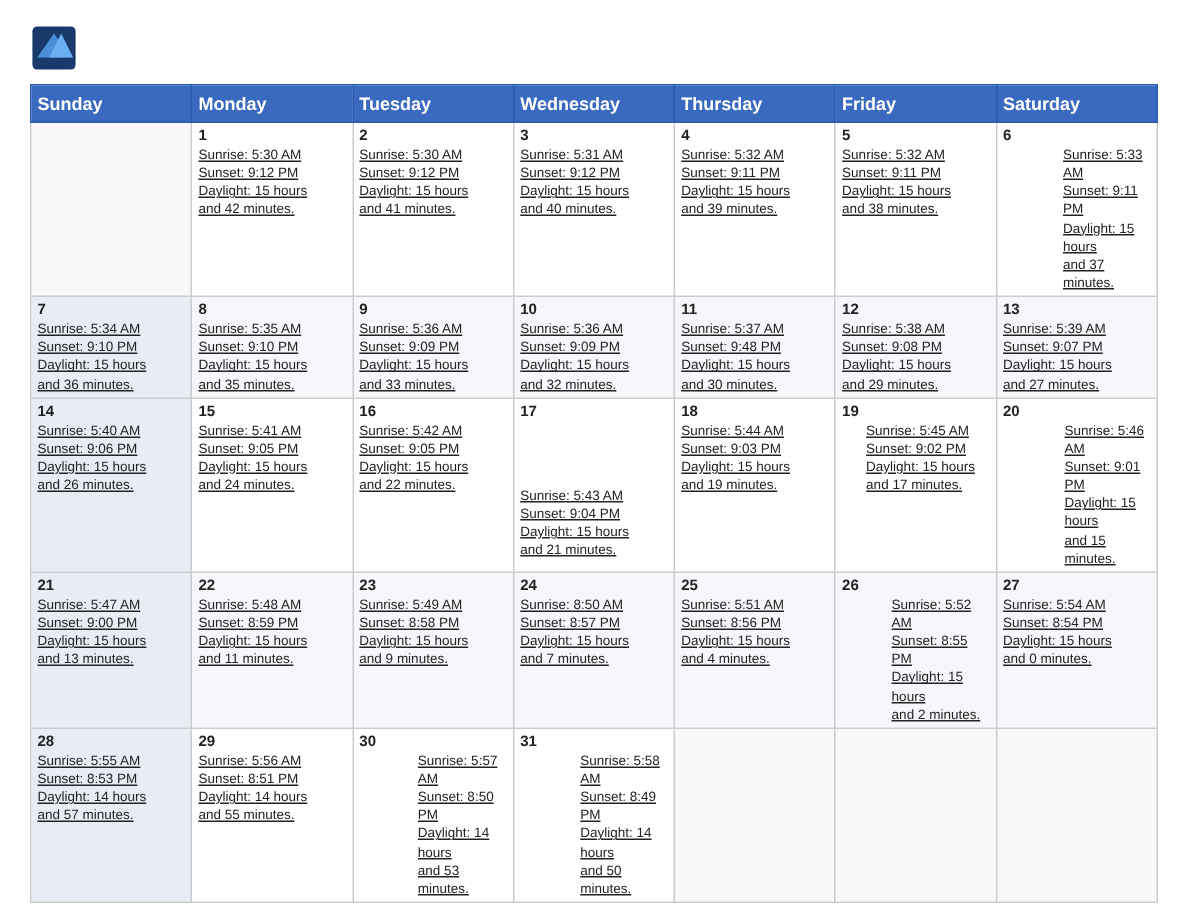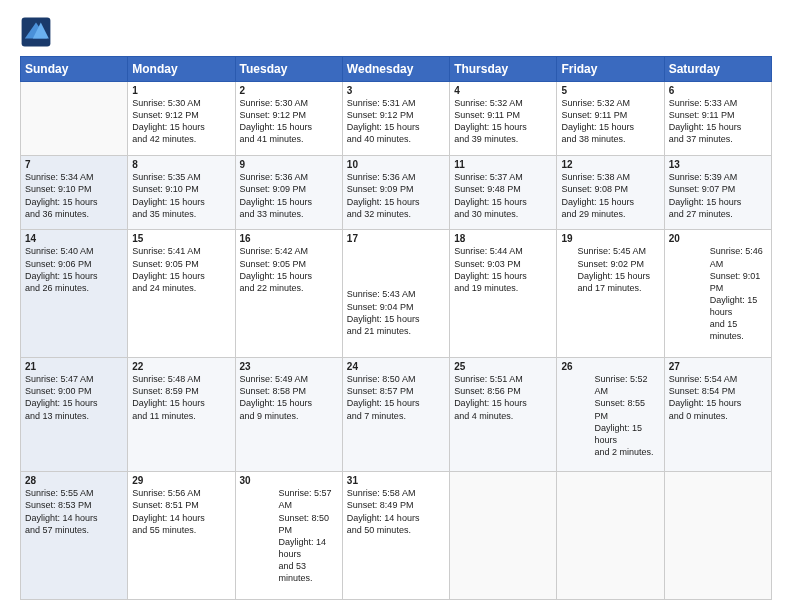--- a/index.html
+++ b/index.html
@@ -85,20 +85,21 @@
     .day-num {
       font-weight: bold;
       font-size: 10px;
       display: block;
       margin-bottom: 1px;
     }
     .day-info {
       font-size: 9px;
       line-height: 1.35;
       color: #222;
+      text-decoration: underline;
     }
     .empty-cell {
       background: #f9f9f9 !important;
     }
   </style>
 </head>
 <body>
 
 <div class="page">
   <div class="header">
@@ -165,21 +166,21 @@
           </td>
           <td>
             <span class="day-num">5</span>
             <div class="day-info" style="white-space: pre-line;">Sunrise: 5:32 AM
 Sunset: 9:11 PM
 Daylight: 15 hours
 and 38 minutes.</div>
           </td>
           <td>
             <span class="day-num">6</span>
-            <div class="day-info" style="white-space: pre-line;">Sunrise: 5:33 AM
+            <div class="day-info" style="white-space: pre-line; margin-left: 40px;">Sunrise: 5:33 AM
 Sunset: 9:11 PM
 Daylight: 15 hours
 and 37 minutes.</div>
           </td>
         </tr>
         <tr>
           <td>
             <span class="day-num">7</span>
             <div class="day-info" style="white-space: pre-line;">Sunrise: 5:34 AM
 Sunset: 9:10 PM
@@ -348,21 +349,21 @@
           </td>
           <td>
             <span class="day-num">30</span>
             <div class="day-info" style="white-space: pre-line; margin-left: 39px;">Sunrise: 5:57 AM
 Sunset: 8:50 PM
 Daylight: 14 hours
 and 53 minutes.</div>
           </td>
           <td>
             <span class="day-num">31</span>
-            <div class="day-info" style="white-space: pre-line;">Sunrise: 5:58 AM
+            <div class="day-info" style="white-space: pre-line; margin-left: 40px;">Sunrise: 5:58 AM
 Sunset: 8:49 PM
 Daylight: 14 hours
 and 50 minutes.</div>
           </td>
           <td class="empty-cell"></td>
           <td class="empty-cell"></td>
           <td class="empty-cell"></td>
         </tr>
       </tbody>
   </table>

